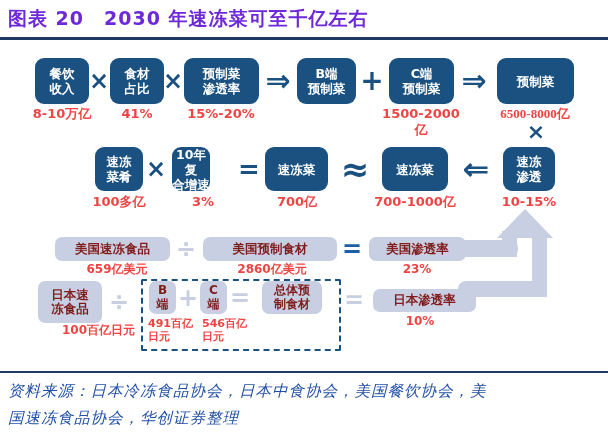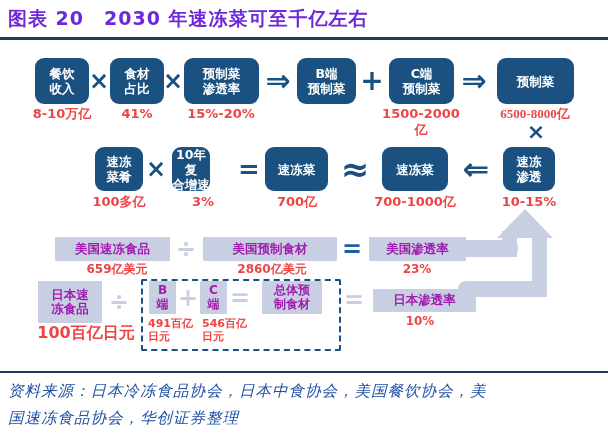--- a/index.html
+++ b/index.html
@@ -11,21 +11,21 @@
     position:absolute;left:8px;top:6px;width:592px;
     font-size:19px;font-weight:bold;color:#6d28d9;letter-spacing:1px;
   }
   .title-rule{position:absolute;left:0;top:37px;width:608px;height:3px;background:#1f3864;}
   .navybox{
     position:absolute;background:#1a5180;color:#ffffff;border-radius:9px;
     display:flex;align-items:center;justify-content:center;text-align:center;
     font-weight:bold;font-size:12.5px;line-height:1.2;white-space:pre-line;
   }
   .lightbox{
-    position:absolute;background:#c9cfe2;color:#a21caf;border-radius:1px;
+    position:absolute;background:#c9cfe2;color:#7f1d1d;border-radius:7px;
     display:flex;align-items:center;justify-content:center;text-align:center;
     font-weight:bold;font-size:12.5px;line-height:1.15;white-space:pre-line;
   }
   .val{
     position:absolute;color:#ef4444;font-weight:bold;font-size:13px;
     text-align:center;white-space:pre-line;line-height:1.2;
   }
   .val-left{text-align:left;font-size:11px;}
   .op{
     position:absolute;color:#1a5180;font-weight:bold;
@@ -123,21 +123,21 @@
 端</div>
   <div class="op lop" style="left:176px;top:281px;width:24px;height:33px;font-size:24px;">+</div>
   <div class="lightbox" style="left:200px;top:281px;width:27px;height:33px;font-size:12px;">C
 端</div>
   <div class="op lop" style="left:227px;top:281px;width:26px;height:33px;font-size:24px;">=</div>
   <div class="lightbox" style="left:262px;top:281px;width:60px;height:33px;font-size:12px;">总体预
 制食材</div>
   <div class="op lop" style="left:341px;top:285px;width:26px;height:30px;font-size:24px;">=</div>
   <div class="lightbox" style="left:373px;top:289px;width:103px;height:23px;">日本渗透率</div>
 
-  <div class="val" style="left:31px;top:323px;width:110px;font-size:16px;">100百亿日元</div>
+  <div class="val" style="left:25px;top:323px;width:110px;font-size:12px;text-align:right;">100百亿日元</div>
   <div class="val val-left" style="left:148px;top:317px;width:50px;">491百亿
 日元</div>
   <div class="val val-left" style="left:202px;top:317px;width:50px;">546百亿
 日元</div>
   <div class="val" style="left:380px;top:314px;width:80px;font-size:12px;">10%</div>
 
   <div class="src-rule"></div>
   <div class="source">资料来源：日本冷冻食品协会，日本中食协会，美国餐饮协会，美
 国速冻食品协会，华创证券整理</div>
 

